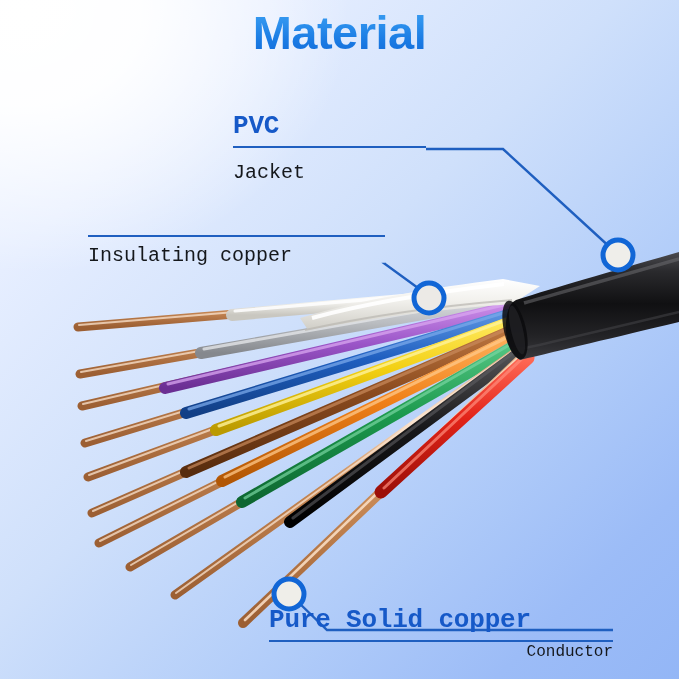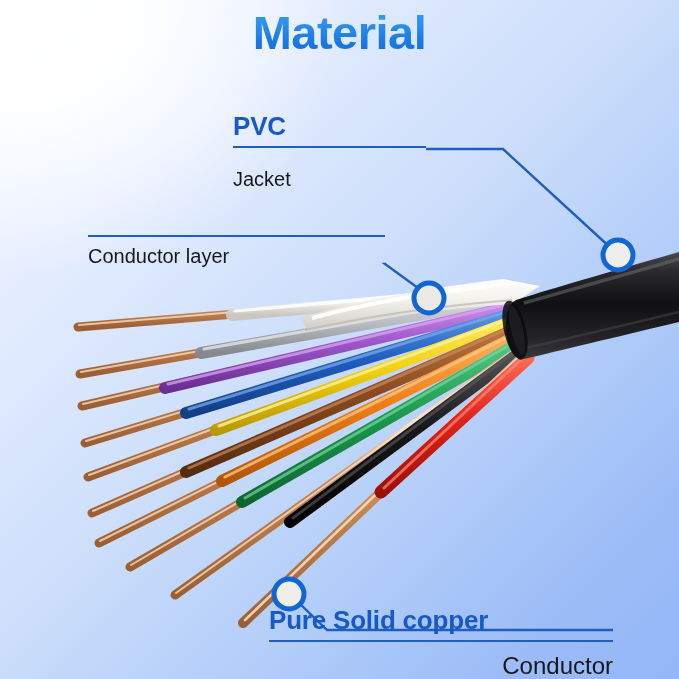--- a/index.html
+++ b/index.html
@@ -10,21 +10,21 @@
   #stage{
     position:relative;width:674px;height:679px;
     background:
       radial-gradient(ellipse 520px 420px at 4% 2%, #ffffff 0%, rgba(255,255,255,0.92) 22%, rgba(255,255,255,0) 62%),
       linear-gradient(135deg,#f4f8ff 0%, #e6eeff 20%, #cfe0fb 45%, #b2cdf9 68%, #9cbcf7 86%, #93b6f6 100%);
     padding-left: 12px;
   }
   #art{position:absolute;inset:0;width:679px;height:679px;}
 
   
-  .callout{position:absolute;}
+  .callout{position:absolute;font-family:Liberation Mono, monospace;}
   .ctitle{
     font-weight:bold;color:#1659c8;letter-spacing:-0.2px;
     white-space:nowrap;line-height:1;
   }
   .csub{
     color:#15181c;white-space:nowrap;line-height:1;
   }
   .rule{background:#1f5fc0;height:2px;}
 
   #title-material{
@@ -32,31 +32,31 @@
     font-size:47px;font-weight:bold;line-height:1.15;
     letter-spacing:-0.5px;
     background:linear-gradient(180deg,#3e9ff0 0%, #2f93ee 28%, #1b7ce4 62%, #1168d8 100%);
     -webkit-background-clip:text;background-clip:text;
     color:#1d80e8;-webkit-text-fill-color:transparent;
   }
 
   #cal-pvc{left:233px;top:113px;}
   #cal-pvc .ctitle{font-size:26px;}
   #cal-pvc .rule{width:193px;margin-top:7px;}
-  #cal-pvc .csub{font-size:20px;margin-top:21px;}
+  #cal-pvc .csub{font-size:20px;margin-top:15px;}
 
   #cal-xlpo{left:88px;top:228px;}
   #cal-xlpo .ctitle{font-size:26px;}
   #cal-xlpo .rule{width:297px;margin-top:7px;}
   #cal-xlpo .csub{font-size:20px;margin-top:9px;}
 
   #cal-copper{left:269px;top:607px;width:344px;}
   #cal-copper .ctitle{font-size:26px;}
   #cal-copper .rule{width:344px;margin-top:7px;}
-  #cal-copper .csub{font-size:24px;margin-top:12px;text-align:right;}
+  #cal-copper .csub{font-size:16px;margin-top:2px;text-align:right;}
 </style>
 </head>
 <body>
 
 <div id="stage">
 
   <svg id="art" viewBox="0 0 679 679">
     <defs>
       <linearGradient id="gJacket" x1="0" y1="0" x2="0" y2="1">
         <stop offset="0%" stop-color="#4a4a4e"></stop>
@@ -232,21 +232,21 @@
   <div id="title-material">Material</div>
 
   <div class="callout" id="cal-pvc">
     <div class="ctitle">PVC</div>
     <div class="rule"></div>
     <div class="csub">Jacket</div>
   </div>
 
   <div class="callout" id="cal-xlpo">
     <div class="rule"></div>
-    <div class="csub">Conductor layer</div>
+    <div class="csub">Insulating copper</div>
   </div>
 
   <div class="callout" id="cal-copper">
     <div class="ctitle">Pure Solid copper</div>
     <div class="rule"></div>
     <div class="csub">Conductor</div>
   </div>
 
 </div>
 

